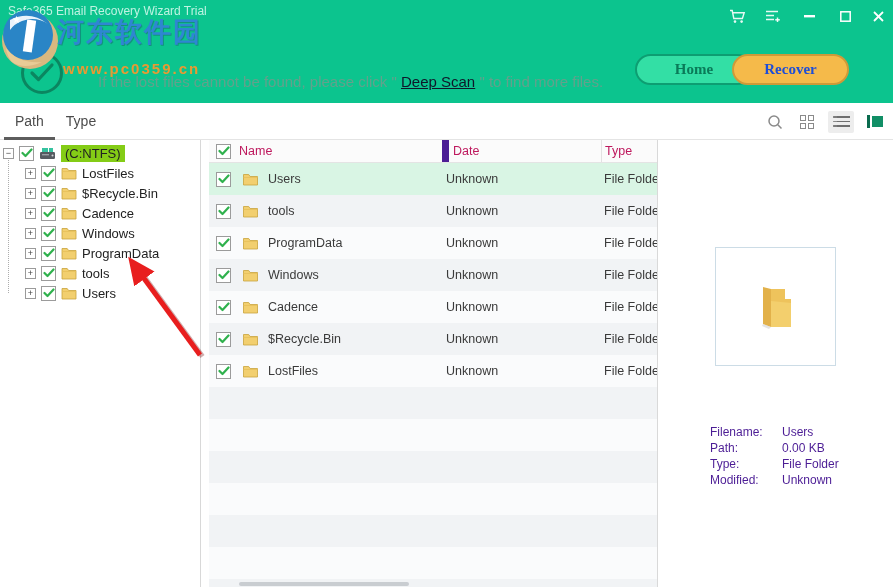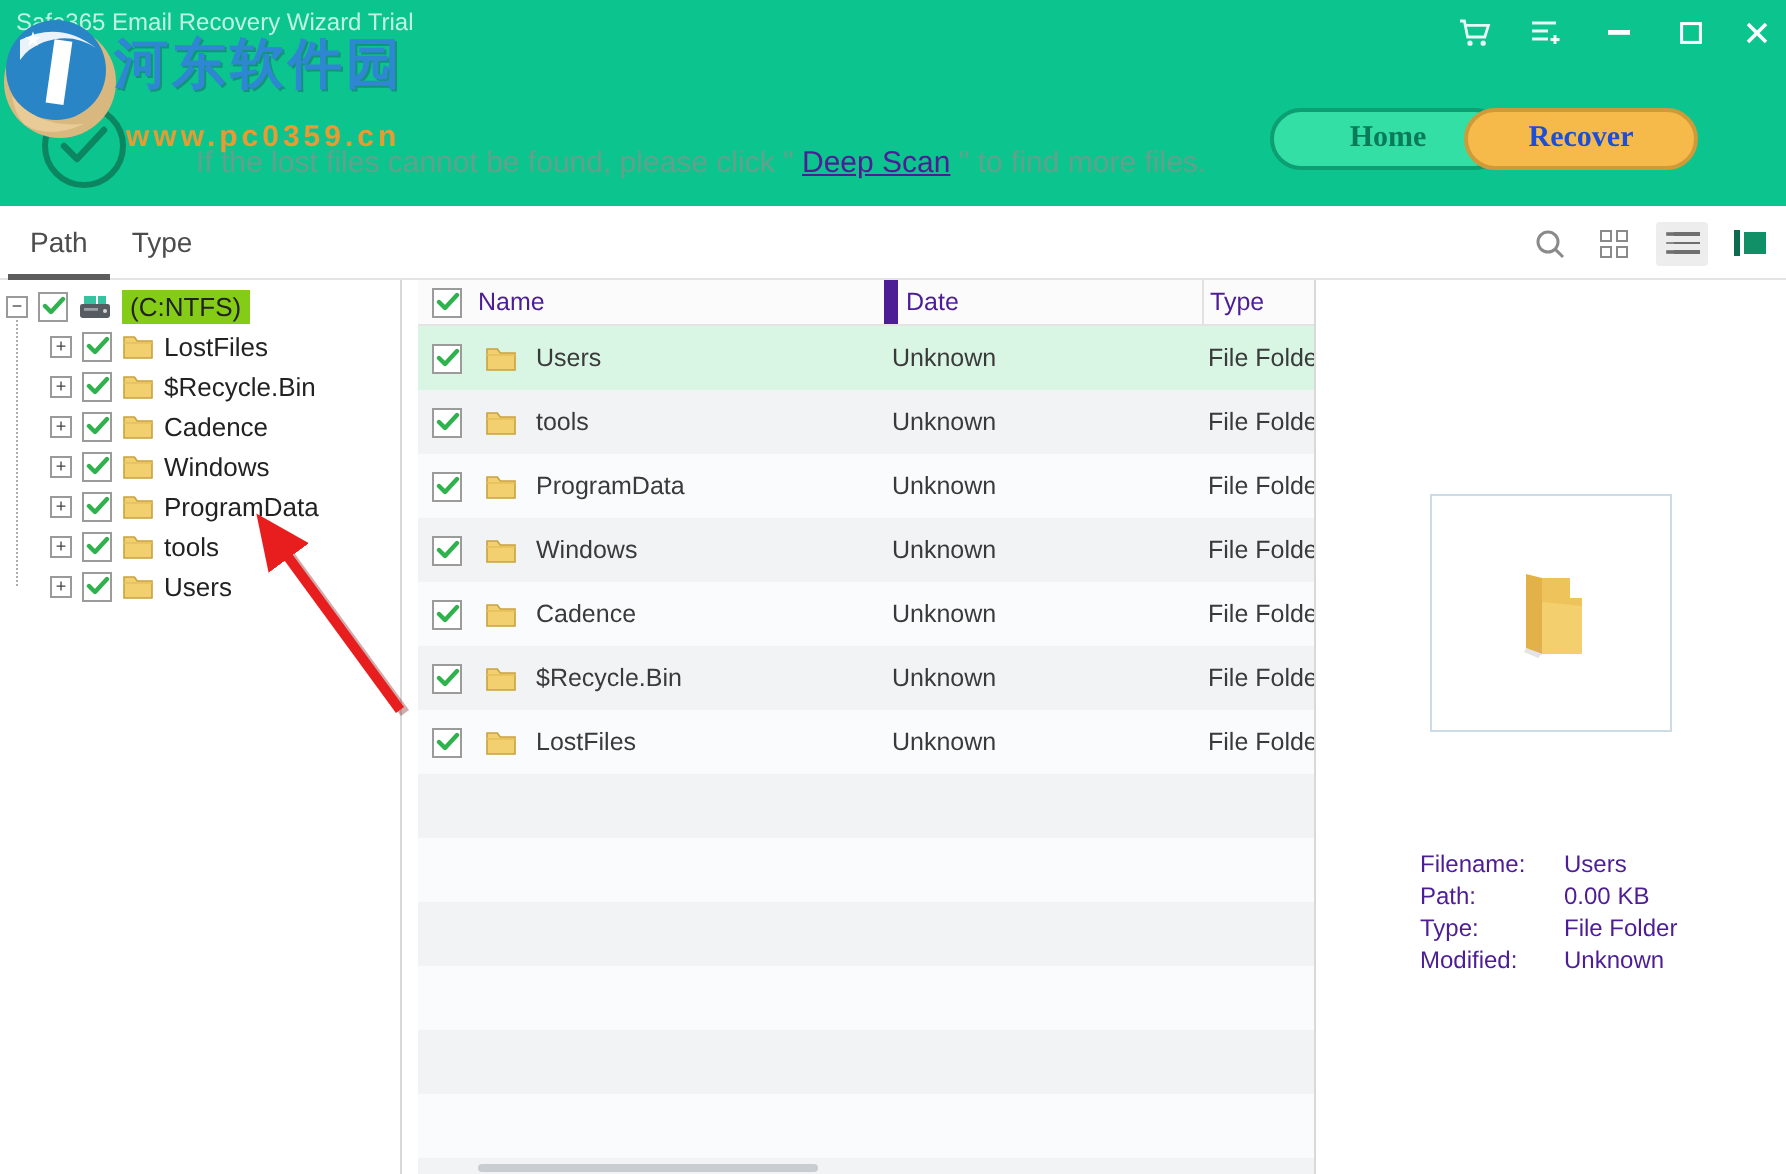--- a/index.html
+++ b/index.html
@@ -11,21 +11,21 @@
   .header { position:relative; height:103px; background:#0cc48e; }
   .titlebar-title { position:absolute; left:8px; top:4px; font-size:12px; color:rgba(235,255,248,0.8); }
   .controls { position:absolute; top:0; right:0; height:32px; display:flex; align-items:center; }
   .ctrl { width:36px; height:30px; display:flex; align-items:center; justify-content:center; cursor:pointer; }
   .ctrl:last-child { width:30px; }
   .ctrl svg { display:block; }
 
   .check-circle { position:absolute; left:21px; top:52px; width:42px; height:42px; border:3px solid #0b8660; border-radius:50%; display:flex; align-items:center; justify-content:center; }
   .banner-selected { position:absolute; left:98px; top:47px; font-size:15px; font-weight:bold; color:#22483a; }
   .banner-hint { position:absolute; left:98px; top:73px; font-size:15px; color:#63a18c; }
-  .banner-hint a { color:#4c1d95; text-decoration:underline; cursor:pointer; }
+  .banner-hint a { color:#0f172a; text-decoration:underline; cursor:pointer; }
   .btn { position:absolute; top:54px; height:31px; border-radius:16px; font-size:15px; font-weight:bold; cursor:pointer; font-family:Liberation Serif, serif; }
   .btn-home { left:635px; width:118px; background:#33dfa5; border:2px solid #0d9e72; color:#0a7a58; }
   .btn-recover { left:732px; width:117px; background:#f5ba4a; border:2px solid #cf9a38; color:#1d4ed8; }
 
   
   .watermark { position:absolute; left:0; top:0; width:260px; height:80px; pointer-events:none; z-index:6; }
   .wm-logo { position:absolute; left:0; top:6px; }
   .wm-line1 { position:absolute; left:57px; top:14px; font-size:27px; font-weight:bold; color:#2f86d2; text-shadow:1px 1px 0 rgba(30,60,90,0.35); letter-spacing:2px; white-space:nowrap; }
   .wm-line2 { position:absolute; left:63px; top:43px; font-size:15px; font-weight:bold; color:#e89a33; letter-spacing:2px; white-space:nowrap;margin-top:17px; }
 
@@ -56,21 +56,21 @@
   .expander { width:11px; height:11px; border:1px solid #9a9a9a; background:#fff; font-size:9px; line-height:9px; text-align:center; color:#444; flex:none; z-index:1; }
   .checkbox { width:15px; height:15px; border:1px solid #9b9b9b; background:#fff; flex:none; display:flex; align-items:center; justify-content:center; }
   .checkbox svg { display:block; }
   .tlabel.root-label { background:#84cc16; padding:1px 4px; }
   .ficon, .dicon { flex:none; display:flex; }
 
   .red-arrow { position:absolute; left:116px; top:110px; pointer-events:none; z-index:5; }
 
   
   .table-panel { position:relative; width:449px; flex:none; border-right:1px solid #d9d9d9; background:#fff; overflow:hidden; }
-  .thead { display:flex; align-items:center; height:23px; background:#fbfbfb; border-bottom:1px solid #e4e4e4; color:#4c1d95; font-size:12.5px; }
+  .thead { display:flex; align-items:center; height:23px; background:#fbfbfb; border-bottom:1px solid #e4e4e4; color:#be185d; font-size:12.5px; }
   .th-name { width:233px; display:flex; align-items:center; gap:8px; padding-left:7px; height:100%; }
   .th-date { width:159px; border-left:7px solid #4c1d95; padding-left:4px; height:100%; display:flex; align-items:center; }
   .th-type { flex:1; border-left:1px solid #e2e2e2; padding-left:3px; height:100%; display:flex; align-items:center; }
   .trow { display:flex; align-items:center; height:32px; font-size:12.5px; color:#3a3a3a; background:#fafbfc; cursor:pointer; }
   .trow.alt { background:#f1f3f5; }
   .trow.sel { background:#d9f5e4; }
   .cell-nameblock { width:233px; display:flex; align-items:center; padding-left:7px; gap:0; }
   .cell-nameblock .checkbox { margin-right:11px; }
   .cell-nameblock .ficon { margin-right:9px; }
   .cell-date { width:159px; padding-left:4px; }

